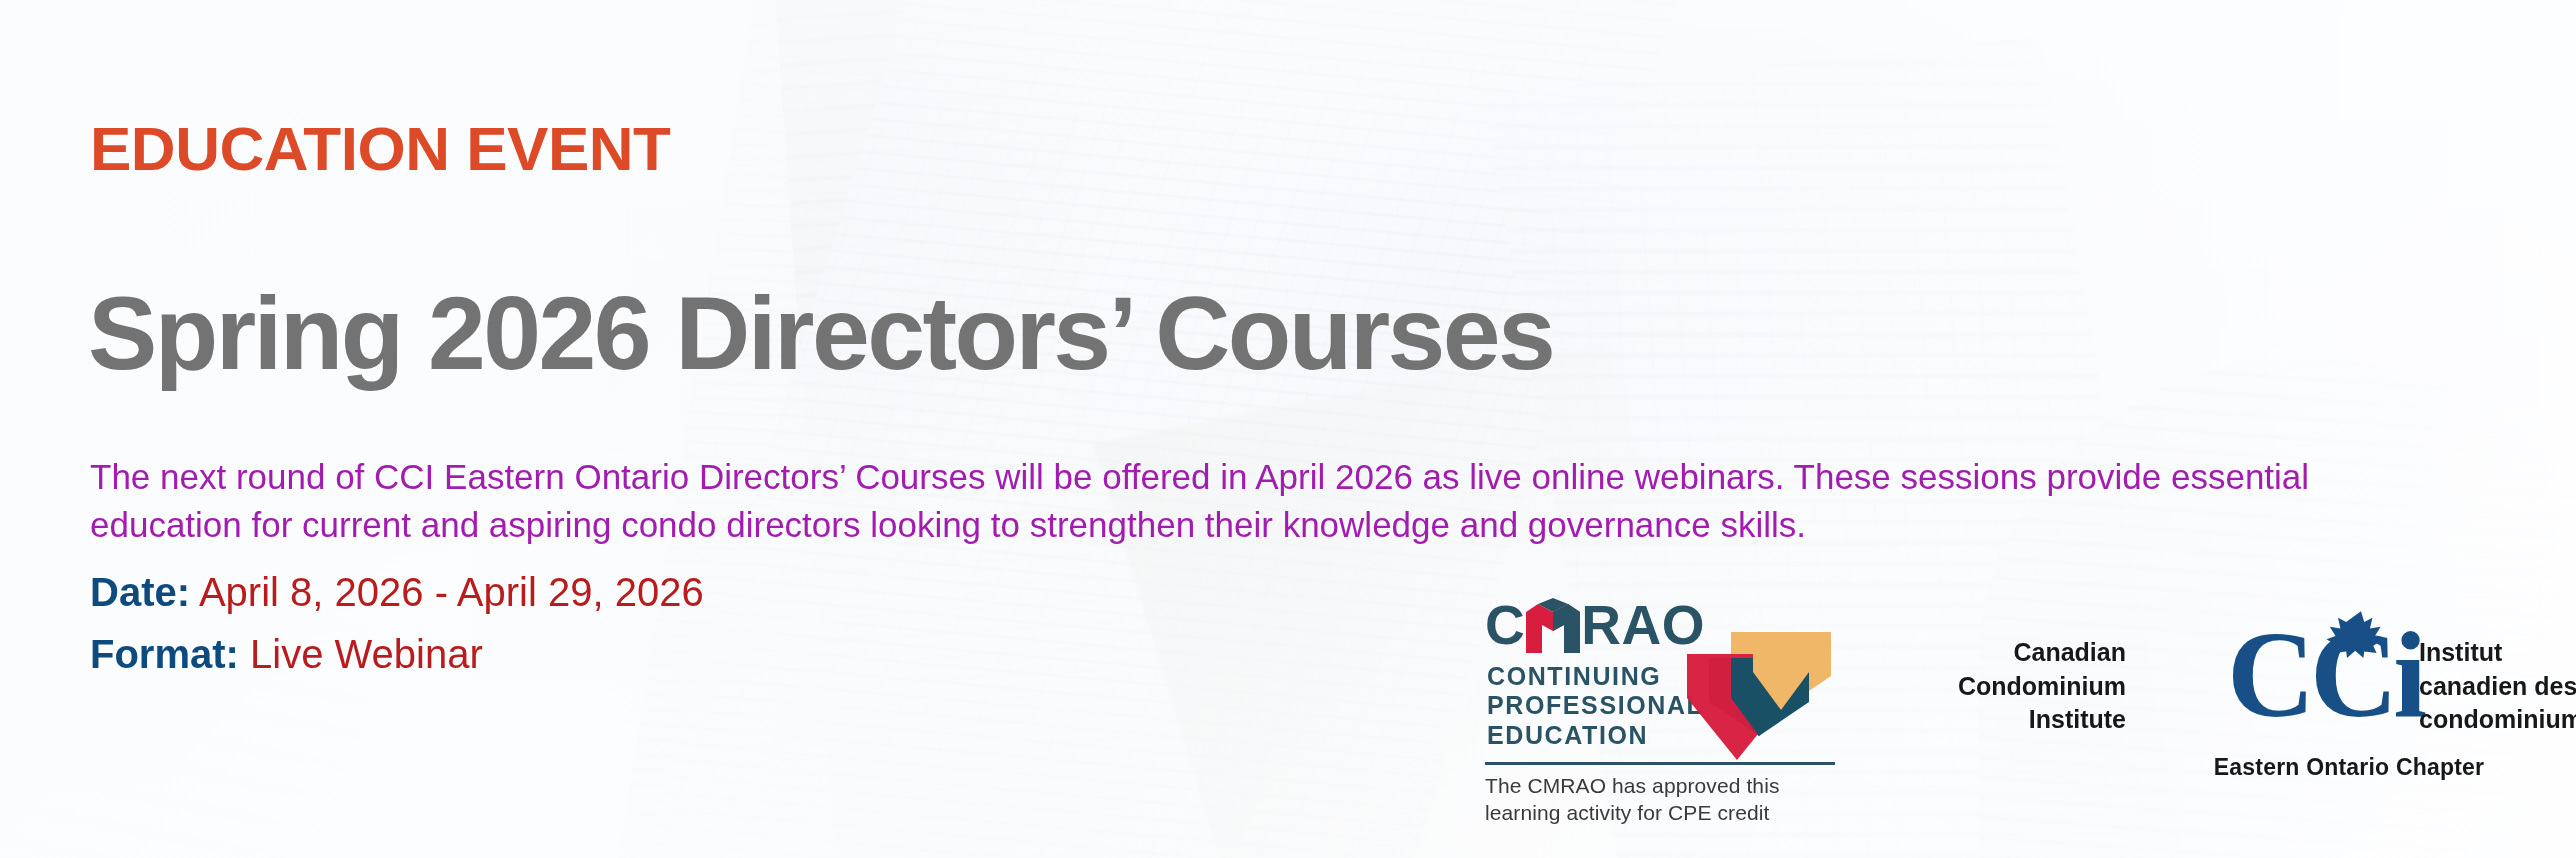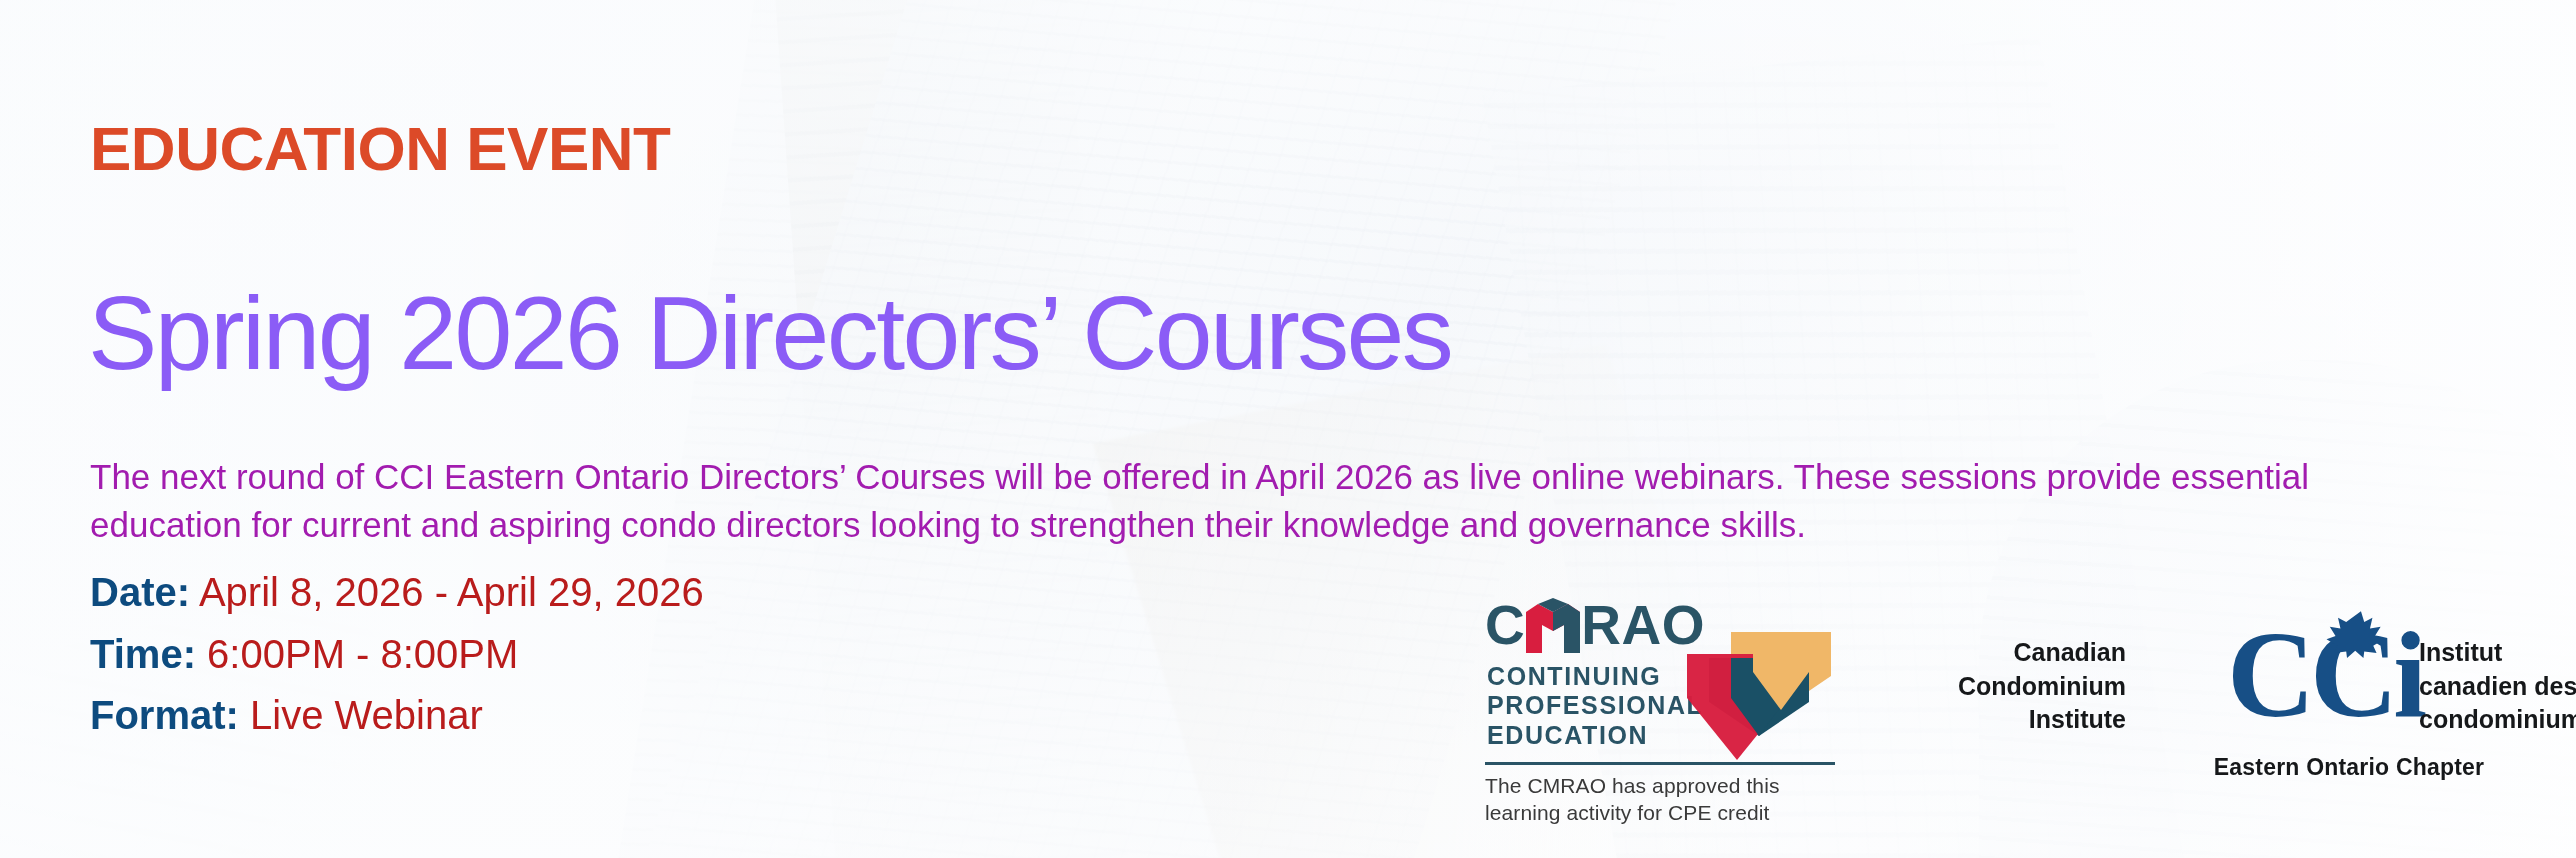--- a/index.html
+++ b/index.html
@@ -226,23 +226,23 @@
     color: #DC4A28;
     line-height: 1;
     white-space: nowrap;
   }
 
   .headline {
     position: absolute;
     left: 88px;
     top: 208px;
     font-size: 104px;
-    font-weight: 400;
+    font-weight: 700;
     letter-spacing: -2.6px;
-    color: #8b5cf6;
+    color: #737373;
     line-height: 1.06;
     white-space: nowrap;
   }
 
   .lede {
     position: absolute;
     left: 90px;
     top: 418px;
     width: 2319px;
     font-size: 35px;
@@ -418,24 +418,20 @@
     <h1 class="headline">Spring 2026 Directors’ Courses</h1>
 
     <p class="lede">The next round of CCI Eastern Ontario Directors’ Courses will be offered in April 2026 as live online webinars. These sessions provide essential education for current and aspiring condo directors looking to strengthen their knowledge and governance skills.</p>
 
     <div class="details">
       <div class="detail-row">
         <span class="lbl">Date:</span>
         <span class="val">April 8, 2026 - April 29, 2026</span>
       </div>
       <div class="detail-row">
-        <span class="lbl">Time:</span>
-        <span class="val">6:00PM - 8:00PM</span>
-      </div>
-      <div class="detail-row">
         <span class="lbl">Format:</span>
         <span class="val">Live Webinar</span>
       </div>
     </div>
 
     <div class="cmrao">
       <div class="cmrao-top">
 
         <div class="cmrao-word">
           <span>C</span>

